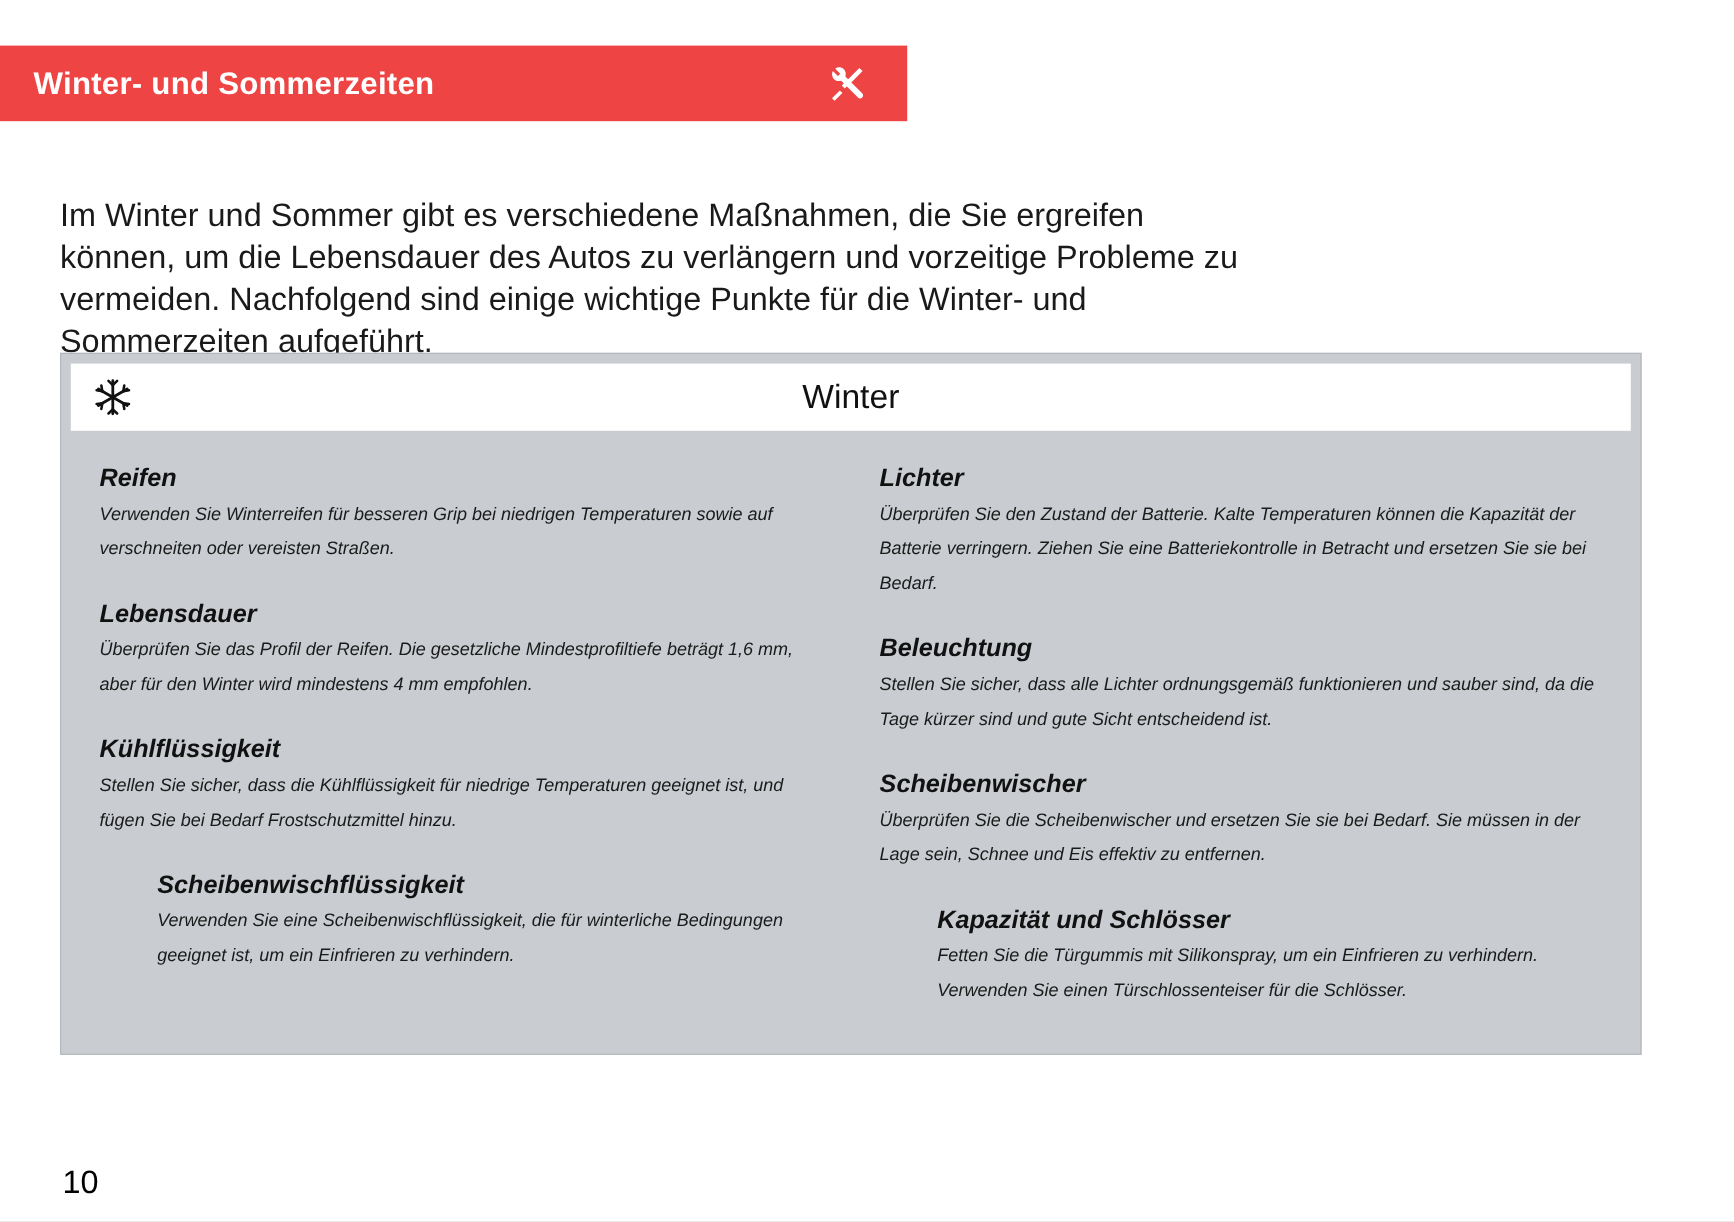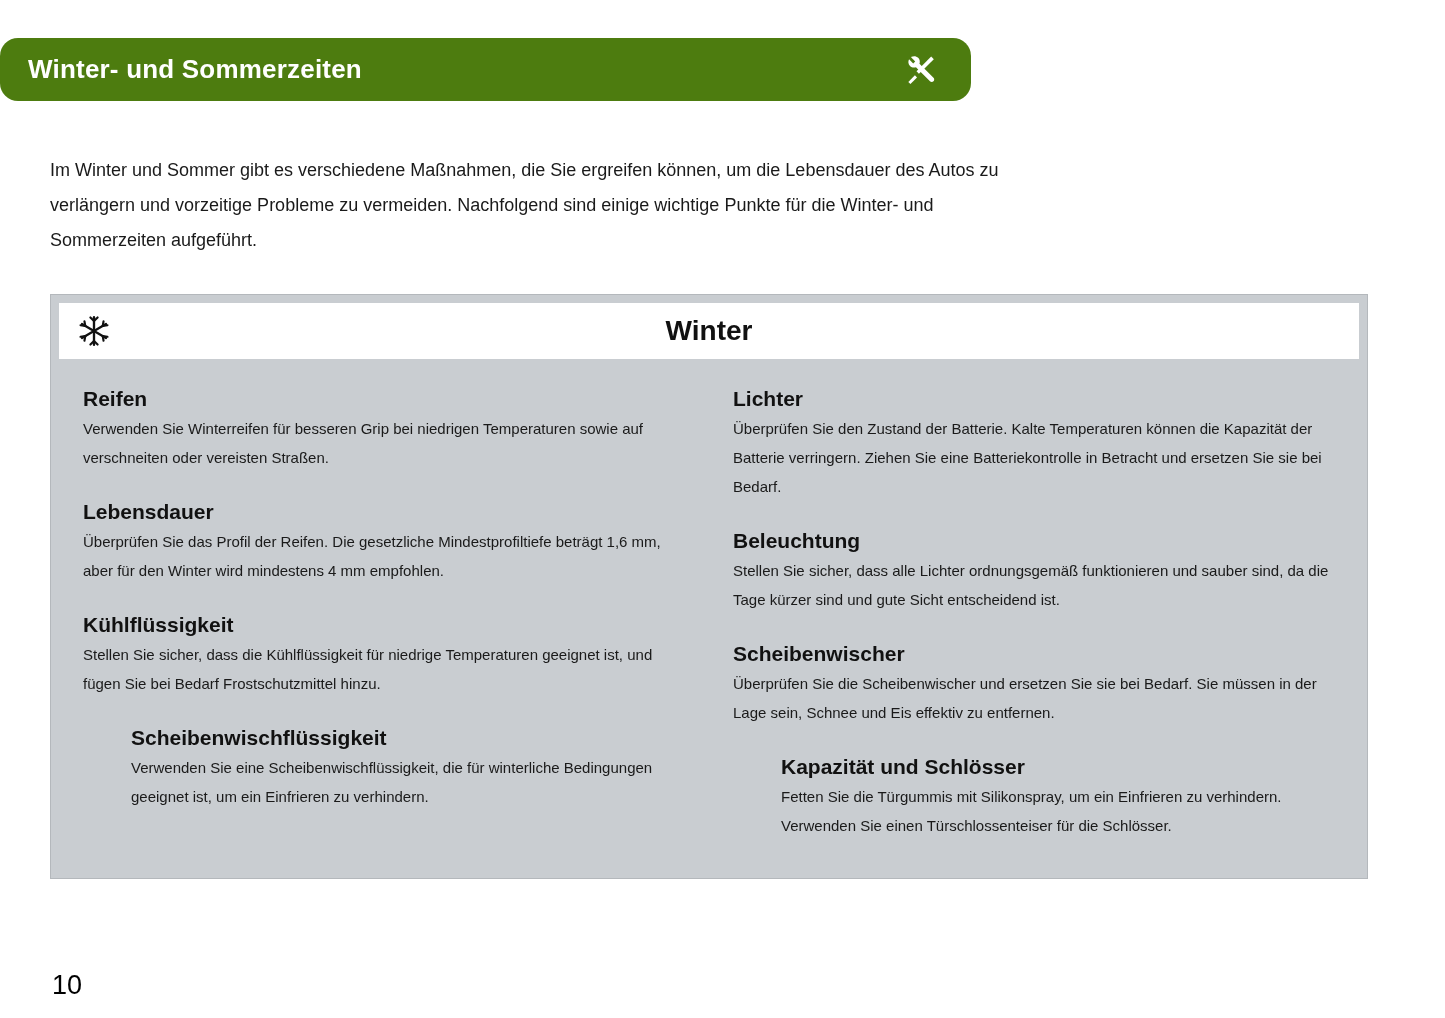--- a/index.html
+++ b/index.html
@@ -14,50 +14,49 @@
     color: #1a1a1a;
     overflow: hidden;
     position: relative;
   }
 
   
   .header-bar {
     position: absolute;
     left: 0;
     top: 38px;
-    width: 971px;
+    width: 756px;
     height: 63px;
-    background: #4d7c0f;
+    background: #ef4444;
     display: flex;
     align-items: center;
     justify-content: space-between;
     box-sizing: border-box;
     padding: 0 34px 0 28px;
-    border-radius: 18px;
   }
   .header-title {
     color: #ffffff;
     font-size: 26px;
     font-weight: bold;
     letter-spacing: 0.2px;
     white-space: nowrap;
   }
   .header-icon {
     width: 34px;
     height: 34px;
     display: block;
   }
 
   
   .intro {
     position: absolute;
     left: 50px;
     top: 135px;
     width: 1000px;
-    font-size: 18px;
+    font-size: 27px;
     line-height: 35px;
     color: #1a1a1a;
   }
 
   
   .panel {
     position: absolute;
     left: 50px;
     top: 294px;
     width: 1318px;
@@ -79,35 +78,36 @@
     width: 34px;
     height: 34px;
     display: block;
   }
   .panel-head-title {
     position: absolute;
     left: 0;
     right: 0;
     text-align: center;
     font-size: 28px;
-    font-weight: bold;
+    font-weight: normal;
     color: #111111;
     pointer-events: none;
   }
   .panel-body {
     display: flex;
     gap: 48px;
     padding: 26px 24px 30px 24px;
     box-sizing: border-box;
   }
   .col {
     width: 50%;
   }
   .item {
     margin-bottom: 26px;
+    font-style: italic;
   }
   .item:last-child {
     margin-bottom: 0;
     margin-left: 48px;
   }
   .item-title {
     font-size: 21px;
     font-weight: bold;
     color: #111111;
     margin: 0 0 2px 0;

